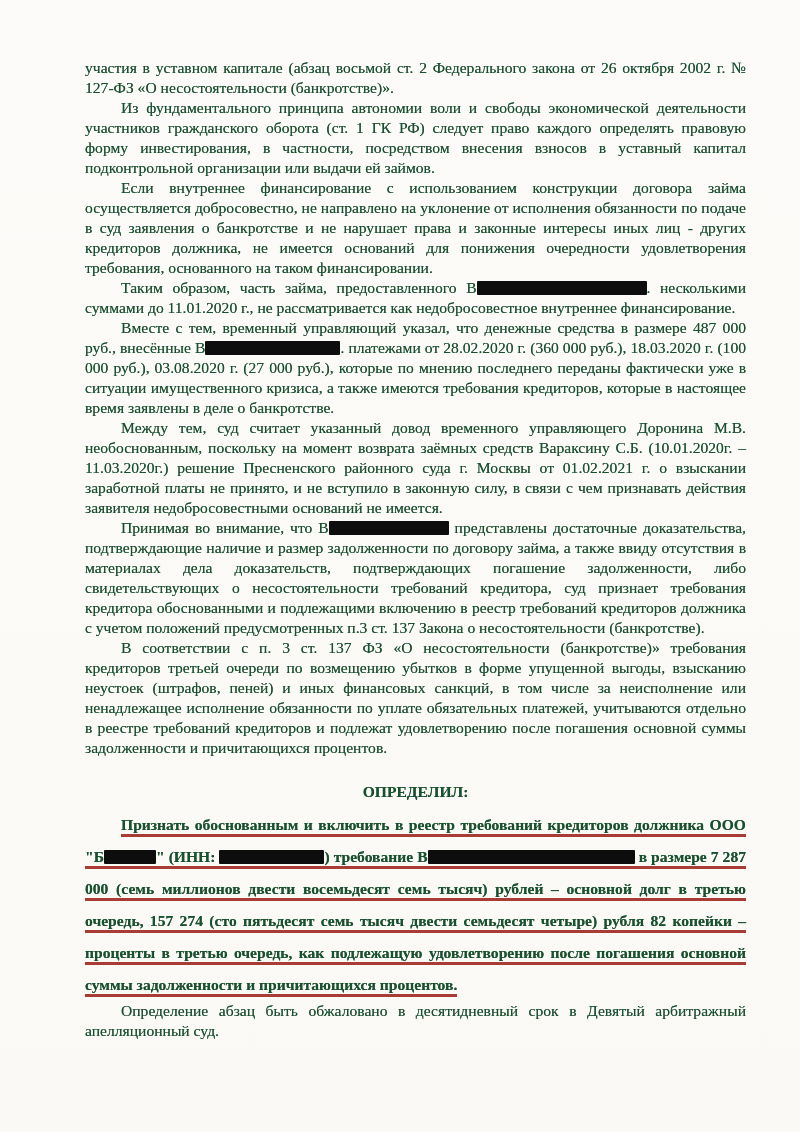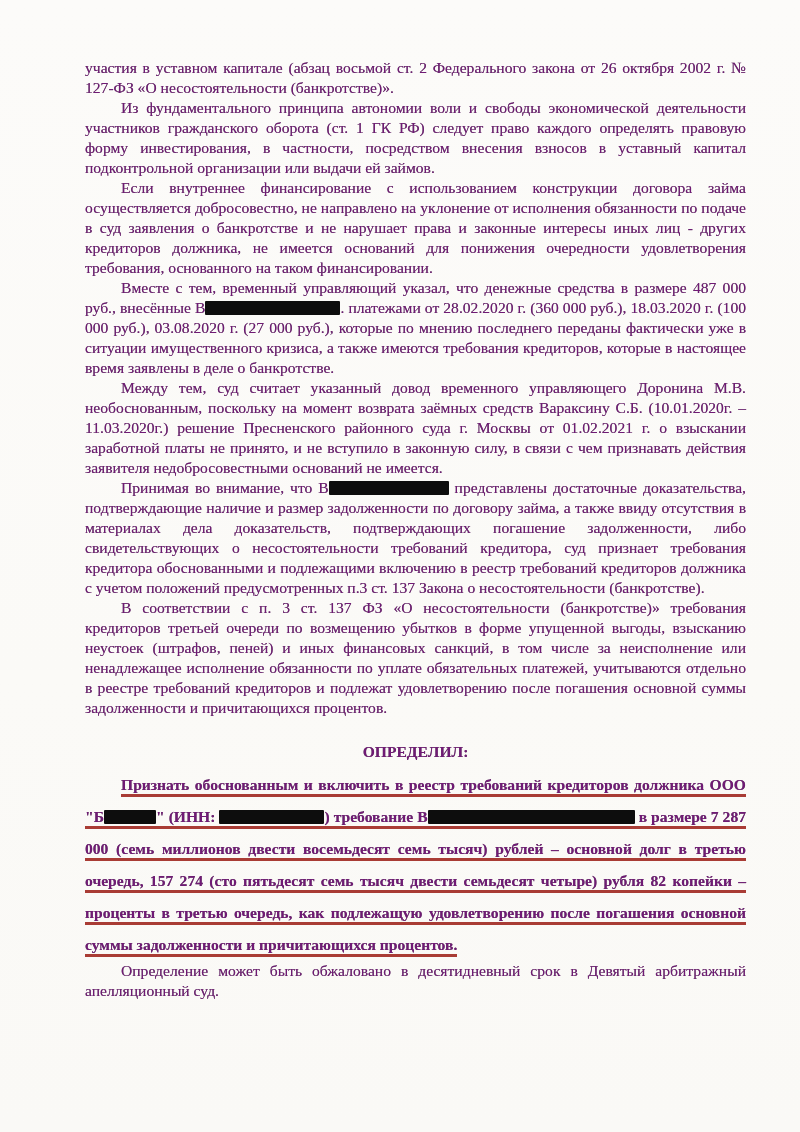--- a/index.html
+++ b/index.html
@@ -16,21 +16,21 @@
   .sheet-text {
     position: absolute;
     left: 85px;
     top: 58px;
     width: 661px;
   }
   p.para {
     font-family: "Liberation Serif", "DejaVu Serif", serif;
     font-size: 15.6px;
     line-height: 20px;
-    color: #701a75;
+    color: #14532d;
     margin: 0;
     text-align: justify;
     text-indent: 36px;
     text-shadow: 0 0 0.5px rgba(25, 25, 25, 0.6);
   }
   p.para.noindent {
     text-indent: 0;
   }
   p.para.heading {
     text-align: center;
@@ -56,20 +56,21 @@
     border-radius: 1px;
   }
 </style>
 </head>
 <body>
 
 <main class="sheet-text">
     <p class="para noindent"><span class="ink">участия в уставном капитале (абзац восьмой ст. 2 Федерального закона от 26 октября 2002 г. № 127-ФЗ «О несостоятельности (банкротстве)».</span></p>
     <p class="para"><span class="ink">Из фундаментального принципа автономии воли и свободы экономической деятельности участников гражданского оборота (ст. 1 ГК РФ) следует право каждого определять правовую форму инвестирования, в частности, посредством внесения взносов в уставный капитал подконтрольной организации или выдачи ей займов.</span></p>
     <p class="para"><span class="ink">Если внутреннее финансирование с использованием конструкции договора займа осуществляется добросовестно, не направлено на уклонение от исполнения обязанности по подаче в суд заявления о банкротстве и не нарушает права и законные интересы иных лиц - других кредиторов должника, не имеется оснований для понижения очередности удовлетворения требования, основанного на таком финансировании.</span></p>
+    <p class="para"><span class="ink">Таким образом, часть займа, предоставленного В<span class="redaction" style="width: 170px;"></span>. несколькими суммами до 11.01.2020 г., не рассматривается как недобросовестное внутреннее финансирование.</span></p>
     <p class="para"><span class="ink">Вместе с тем, временный управляющий указал, что денежные средства в размере 487 000 руб., внесённые В<span class="redaction" style="width: 135px;"></span>. платежами от 28.02.2020 г. (360 000 руб.), 18.03.2020 г. (100 000 руб.), 03.08.2020 г. (27 000 руб.), которые по мнению последнего переданы фактически уже в ситуации имущественного кризиса, а также имеются требования кредиторов, которые в настоящее время заявлены в деле о банкротстве.</span></p>
     <p class="para"><span class="ink">Между тем, суд считает указанный довод временного управляющего Доронина М.В. необоснованным, поскольку на момент возврата заёмных средств Вараксину С.Б. (10.01.2020г. – 11.03.2020г.) решение Пресненского районного суда г. Москвы от 01.02.2021 г. о взыскании заработной платы не принято, и не вступило в законную силу, в связи с чем признавать действия заявителя недобросовестными оснований не имеется.</span></p>
     <p class="para"><span class="ink">Принимая во внимание, что В<span class="redaction" style="width: 120px;"></span> представлены достаточные доказательства, подтверждающие наличие и размер задолженности по договору займа, а также ввиду отсутствия в материалах дела доказательств, подтверждающих погашение задолженности, либо свидетельствующих о несостоятельности требований кредитора, суд признает требования кредитора обоснованными и подлежащими включению в реестр требований кредиторов должника с учетом положений предусмотренных п.3 ст. 137 Закона о несостоятельности (банкротстве).</span></p>
     <p class="para"><span class="ink">В соответствии с п. 3 ст. 137 ФЗ «О несостоятельности (банкротстве)» требования кредиторов третьей очереди по возмещению убытков в форме упущенной выгоды, взысканию неустоек (штрафов, пеней) и иных финансовых санкций, в том числе за неисполнение или ненадлежащее исполнение обязанности по уплате обязательных платежей, учитываются отдельно в реестре требований кредиторов и подлежат удовлетворению после погашения основной суммы задолженности и причитающихся процентов.</span></p>
     <p class="para heading"><span class="ink">ОПРЕДЕЛИЛ:</span></p>
     <p class="para ruled"><span class="ink">Признать обоснованным и включить в реестр требований кредиторов должника ООО "Б<span class="redaction" style="width: 52px;"></span>" (ИНН: <span class="redaction" style="width: 105px;"></span>) требование В<span class="redaction" style="width: 207px;"></span> в размере 7 287 000 (семь миллионов двести восемьдесят семь тысяч) рублей – основной долг в третью очередь, 157 274 (сто пятьдесят семь тысяч двести семьдесят четыре) рубля 82 копейки – проценты в третью очередь, как подлежащую удовлетворению после погашения основной суммы задолженности и причитающихся процентов.</span></p>
-    <p class="para"><span class="ink">Определение может быть обжаловано в десятидневный срок в Девятый арбитражный апелляционный суд.</span></p>
+    <p class="para"><span class="ink">Определение абзац быть обжаловано в десятидневный срок в Девятый арбитражный апелляционный суд.</span></p>
   </main>
 
 </body></html>

